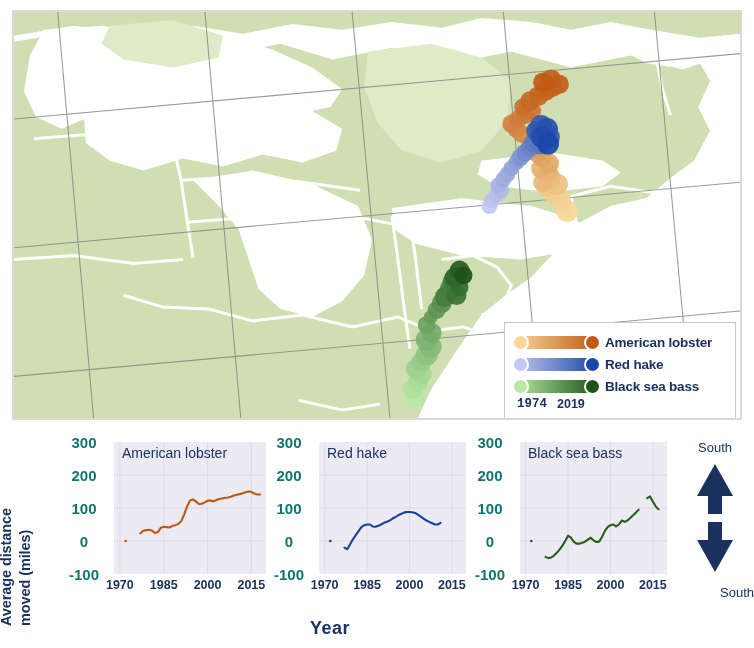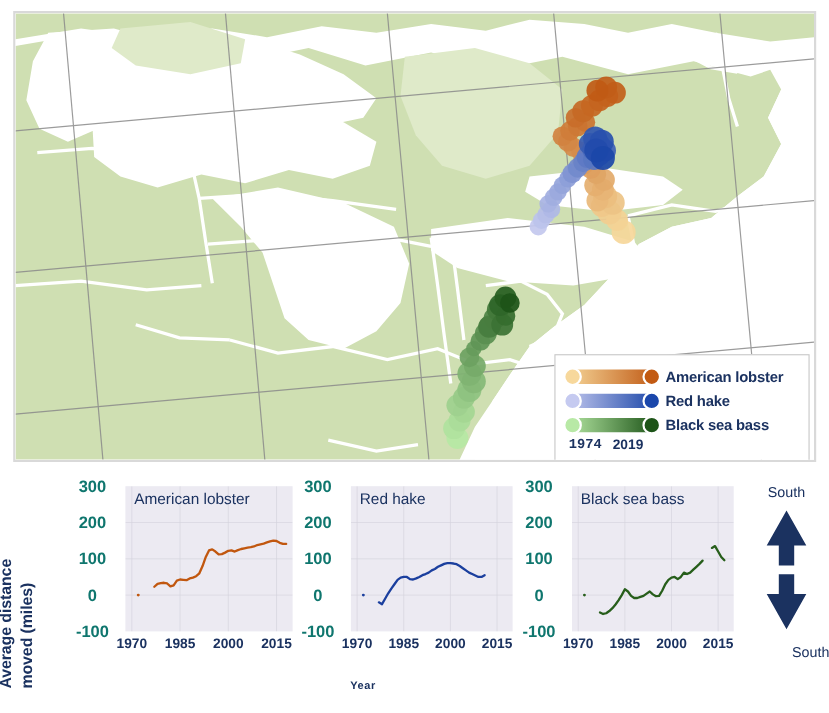--- a/index.html
+++ b/index.html
@@ -86,21 +86,21 @@
     position:absolute;left:0;width:48px;text-align:center;
     font-size:15px;font-weight:bold;color:#0f766e;
   }
   .xtick{
     position:absolute;top:136px;font-size:12.5px;font-weight:bold;color:#1b3260;
     transform:translateX(-50%);white-space:nowrap;
   }
 
   .xlabel{
     position:absolute;left:0;top:190px;width:660px;text-align:center;
-    font-size:10px;font-weight:bold;color:#1b3260;letter-spacing:0.5px;
+    font-size:18px;font-weight:bold;color:#1b3260;letter-spacing:0.5px;
   }
 
   
   #compass{position:absolute;left:676px;top:440px;width:78px;height:160px;}
   #compass .ns-text{
     position:absolute;width:100%;text-align:center;font-size:13px;color:#1b3260;
   }
   #compass .n-text{top:0;}
   #compass .s-text{bottom:0;text-align:right;}
   #compass svg{position:absolute;left:50%;transform:translateX(-50%);top:22px;}

